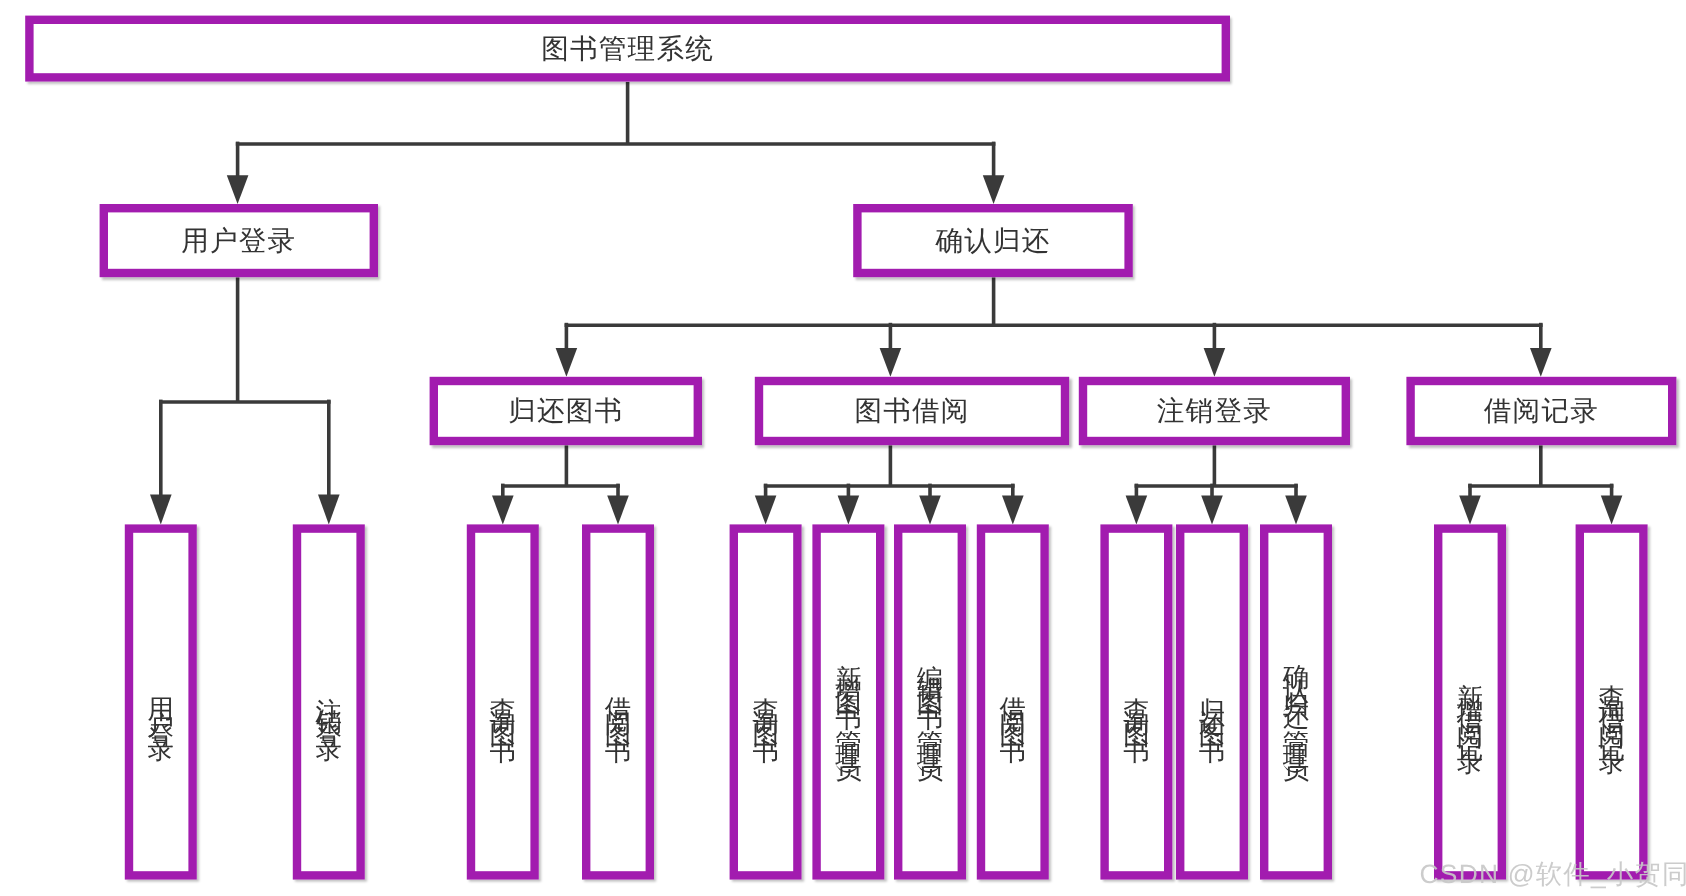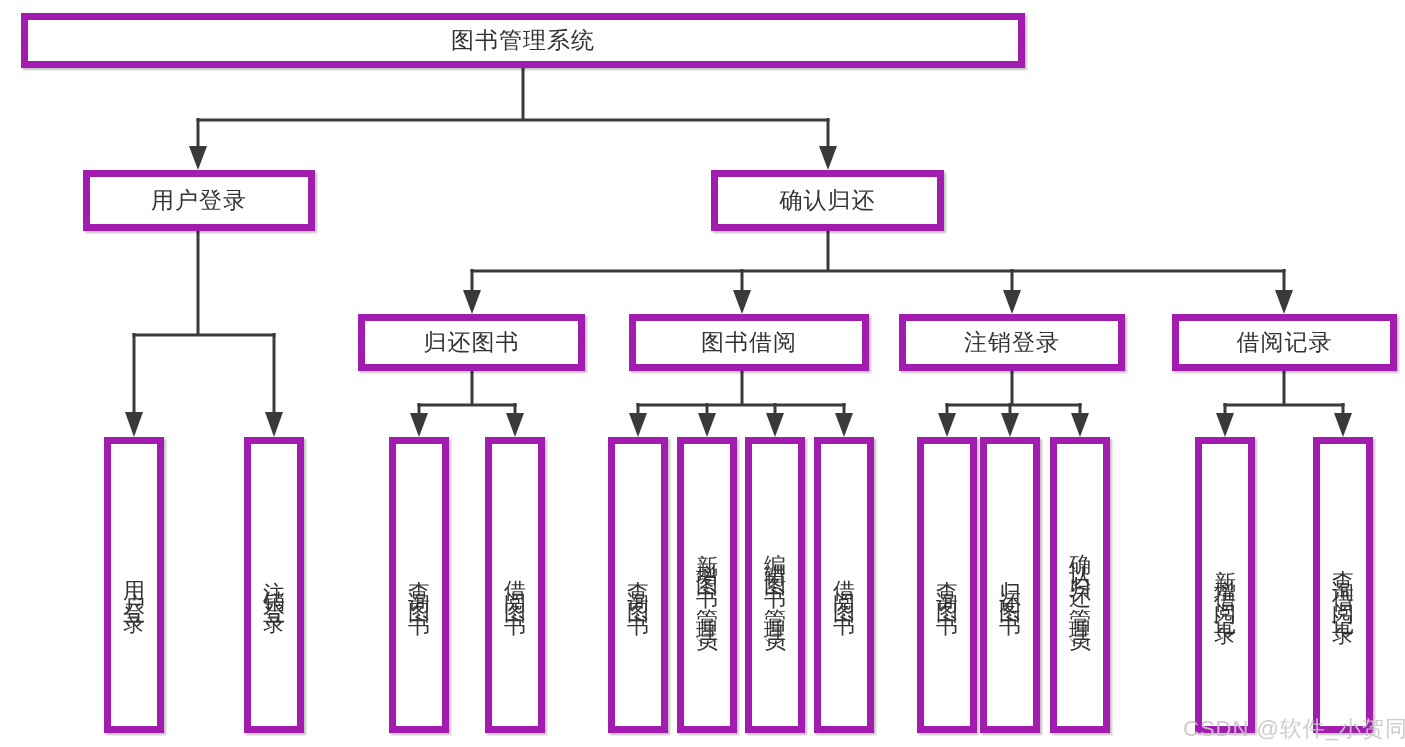--- a/index.html
+++ b/index.html
@@ -142,21 +142,21 @@
       <polygon points="1334,413 1352,413 1343,437"></polygon>
     </g>
   </svg>
 
   <div class="box hbox root-box">图书管理系统</div>
 
   <div class="box hbox" style="left:83px; top:170px; width:232px; height:61px;">用户登录</div>
   <div class="box hbox" style="left:711px; top:170px; width:233px; height:61px;">确认归还</div>
 
   <div class="box hbox" style="left:358px; top:314px; width:227px; height:57px;">归还图书</div>
-  <div class="box hbox" style="left:629px; top:314px; width:240px; height:57px;">图书借阅</div>
+  <div class="box hbox" style="left:629px; top:314px; width:262px; height:57px;">图书借阅</div>
   <div class="box hbox" style="left:899px; top:314px; width:226px; height:57px;">注销登录</div>
   <div class="box hbox" style="left:1172px; top:314px; width:225px; height:57px;">借阅记录</div>
 
   <div class="box vbox" style="left:104px;">
     <span class="vtext">用户登录</span>
   </div>
   <div class="box vbox" style="left:244px;">
     <span class="vtext">注销登录</span>
   </div>
 

